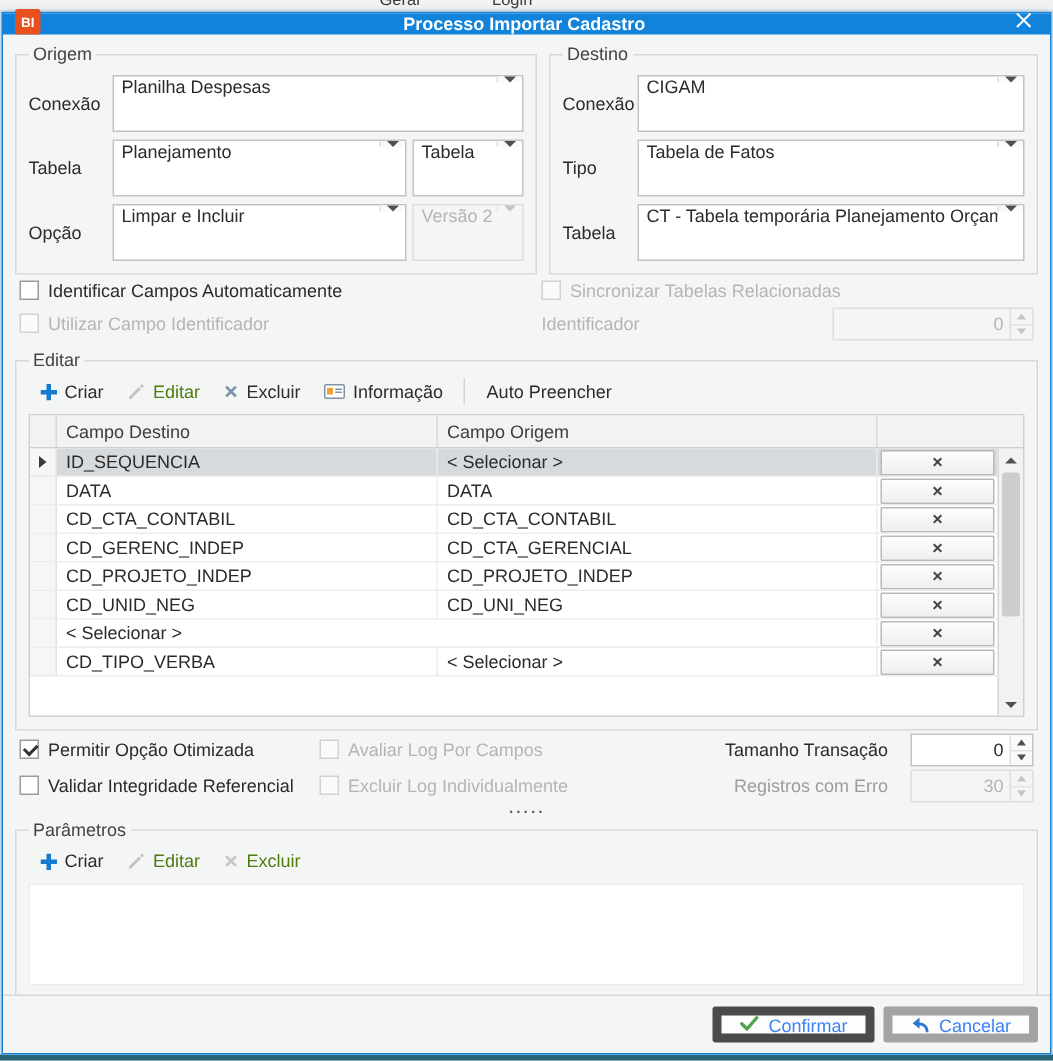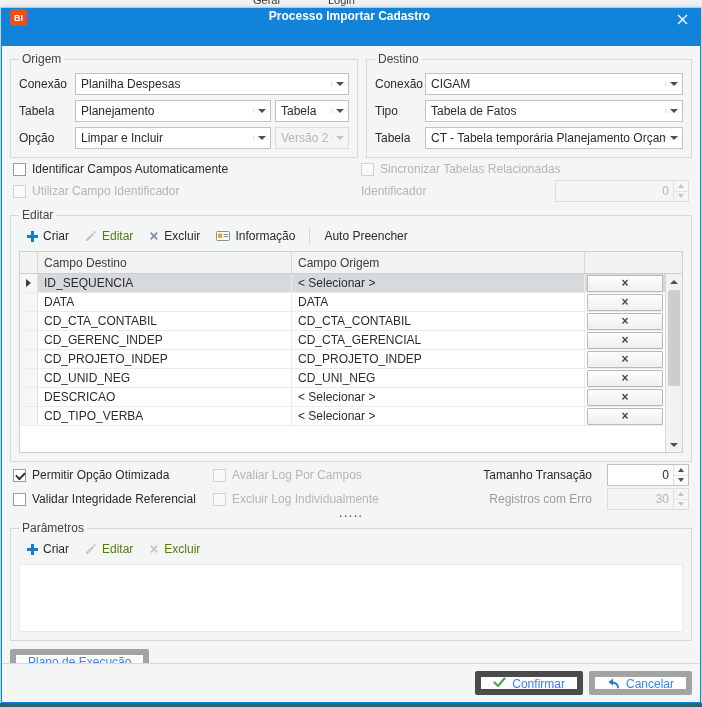--- a/index.html
+++ b/index.html
@@ -5,49 +5,49 @@
   * { margin:0; padding:0; box-sizing:border-box; }
   html,body { width:702px; height:707px; }
   body { position:relative; overflow:hidden; background:#e6e8ea; font-family:"Liberation Sans",sans-serif; font-size:12px; color:#2b2b2b; }
 
   .backdrop-top { position:absolute; top:0; left:0; width:100%; height:8px; background:#f2f2f2; overflow:hidden; border-bottom:1px solid #d9d9d9; }
   .bd-text { position:absolute; top:-6px; font-size:11px; color:#3a3a3a; }
   .backdrop-bottom { position:absolute; bottom:0; left:0; width:100%; height:4px; background:#2a6470; }
 
   .dialog { position:absolute; top:8px; left:1px; width:700px; height:695px; background:#f4f5f5; border:1px solid #1283da; box-shadow:0 0 4px rgba(18,131,218,.45); display:flex; flex-direction:column; }
 
-  .titlebar { height:37px; background:#1283da; display:flex; align-items:flex-start; padding:0 8px; flex:0 0 auto; }
+  .titlebar { height:14px; background:#1283da; display:flex; align-items:flex-end; padding:0 8px; flex:0 0 auto; }
   .logo { width:17px; height:17px; background:#e8501e; border-radius:2px; color:#fff; font-size:9px; font-weight:bold; display:flex; align-items:center; justify-content:center; }
   .title { flex:1; text-align:center; color:#fff; font-weight:bold; }
   .close-btn { width:20px; height:20px; display:flex; align-items:center; justify-content:center; cursor:pointer; }
 
   .content { flex:1; padding:6px 8px 0; display:flex; flex-direction:column; min-height:0; }
 
   fieldset { border:1px solid #d8d8d8; padding:2px 8px 8px; }
   legend { padding:0 3px; color:#444; }
 
   .top-groups { display:flex; gap:8px; }
   .fs-origem { width:348px; flex:0 0 auto; }
   .fs-destino { flex:1; min-width:0; }
 
   .frow { display:flex; align-items:center; margin-top:5px; }
   .flabel { flex:0 0 auto; }
   .fs-origem .flabel { width:56px; }
   .fs-destino .flabel { width:50px; }
 
-  .combo { height:22px; border:1px solid #c2c2c2; background:#fff; display:flex; align-items:center; flex:1; min-width:0; cursor:pointer; }
+  .combo { height:38px; border:1px solid #c2c2c2; background:#fff; display:flex; align-items:flex-start; flex:1; min-width:0; cursor:pointer; }
   .ctext { flex:1; display:flex; align-items:center; padding:0 5px; white-space:nowrap; overflow:hidden; min-width:0; }
   .cbtn { width:17px; flex:0 0 auto; display:flex; align-items:center; justify-content:center; border-left:1px solid #e0e0e0; background:#fafafa; }
   .tri-down { width:0; height:0; border-left:4px solid transparent; border-right:4px solid transparent; border-top:4px solid #505050; }
   .combo.small { flex:0 0 74px; margin-left:4px; }
   .combo.disabled { background:#f5f5f5; border-color:#dedede; color:#b5b5b5; cursor:default; }
   .combo.disabled .cbtn { background:#f5f5f5; border-left-color:#e8e8e8; }
   .combo.disabled .tri-down { border-top-color:#c4c4c4; }
 
-  .cb { display:inline-flex; align-items:flex-end; gap:6px; cursor:pointer; }
+  .cb { display:inline-flex; align-items:flex-start; gap:6px; cursor:pointer; }
   .cbox { width:13px; height:13px; border:1px solid #9b9b9b; background:#fff; position:relative; flex:0 0 auto; }
   .cb.checked .cbox::after { content:""; position:absolute; left:2px; top:2px; width:7px; height:4px; border-left:2px solid #333; border-bottom:2px solid #333; transform:rotate(-45deg); }
   .cb.disabled { color:#b5b5b5; cursor:default; }
   .cb.disabled .cbox { border-color:#d2d2d2; background:#fafafa; }
 
   .check-row { display:flex; align-items:center; height:23px; margin-top:4px; padding:0 3px; }
   .cb-col1 { width:348px; flex:0 0 auto; }
   .id-label { color:#b5b5b5; }
 
   .spinner { height:22px; border:1px solid #c2c2c2; background:#fff; display:flex; align-items:stretch; }
@@ -344,21 +344,20 @@
             <div class="grow">
               <div class="gcell c-ind"></div>
               <div class="gcell c-dest">CD_UNID_NEG</div>
               <div class="gcell c-orig">CD_UNI_NEG</div>
               <div class="gcell c-act">
                 <button class="xbtn"></button>
               </div>
             </div>
             <div class="grow">
               <div class="gcell c-ind"></div>
-              <div class="gcell c-dest">DESCRICAO</div>
               <div class="gcell c-orig">&lt; Selecionar &gt;</div>
               <div class="gcell c-act">
                 <button class="xbtn"></button>
               </div>
             </div>
             <div class="grow">
               <div class="gcell c-ind"></div>
               <div class="gcell c-dest">CD_TIPO_VERBA</div>
               <div class="gcell c-orig">&lt; Selecionar &gt;</div>
               <div class="gcell c-act">

